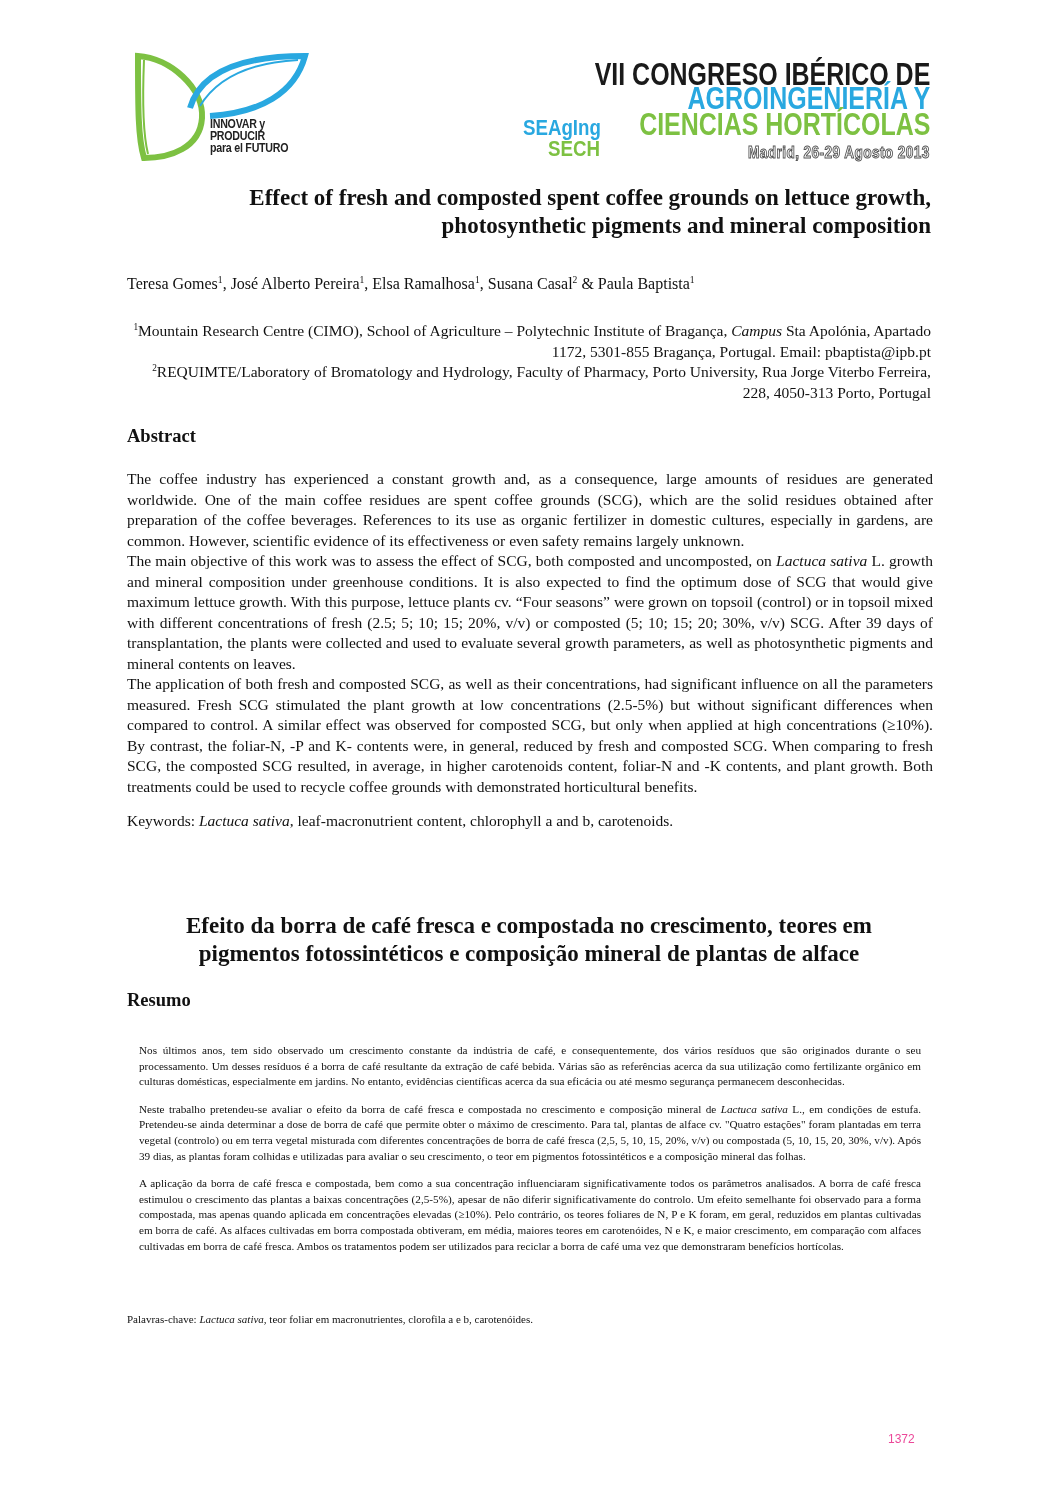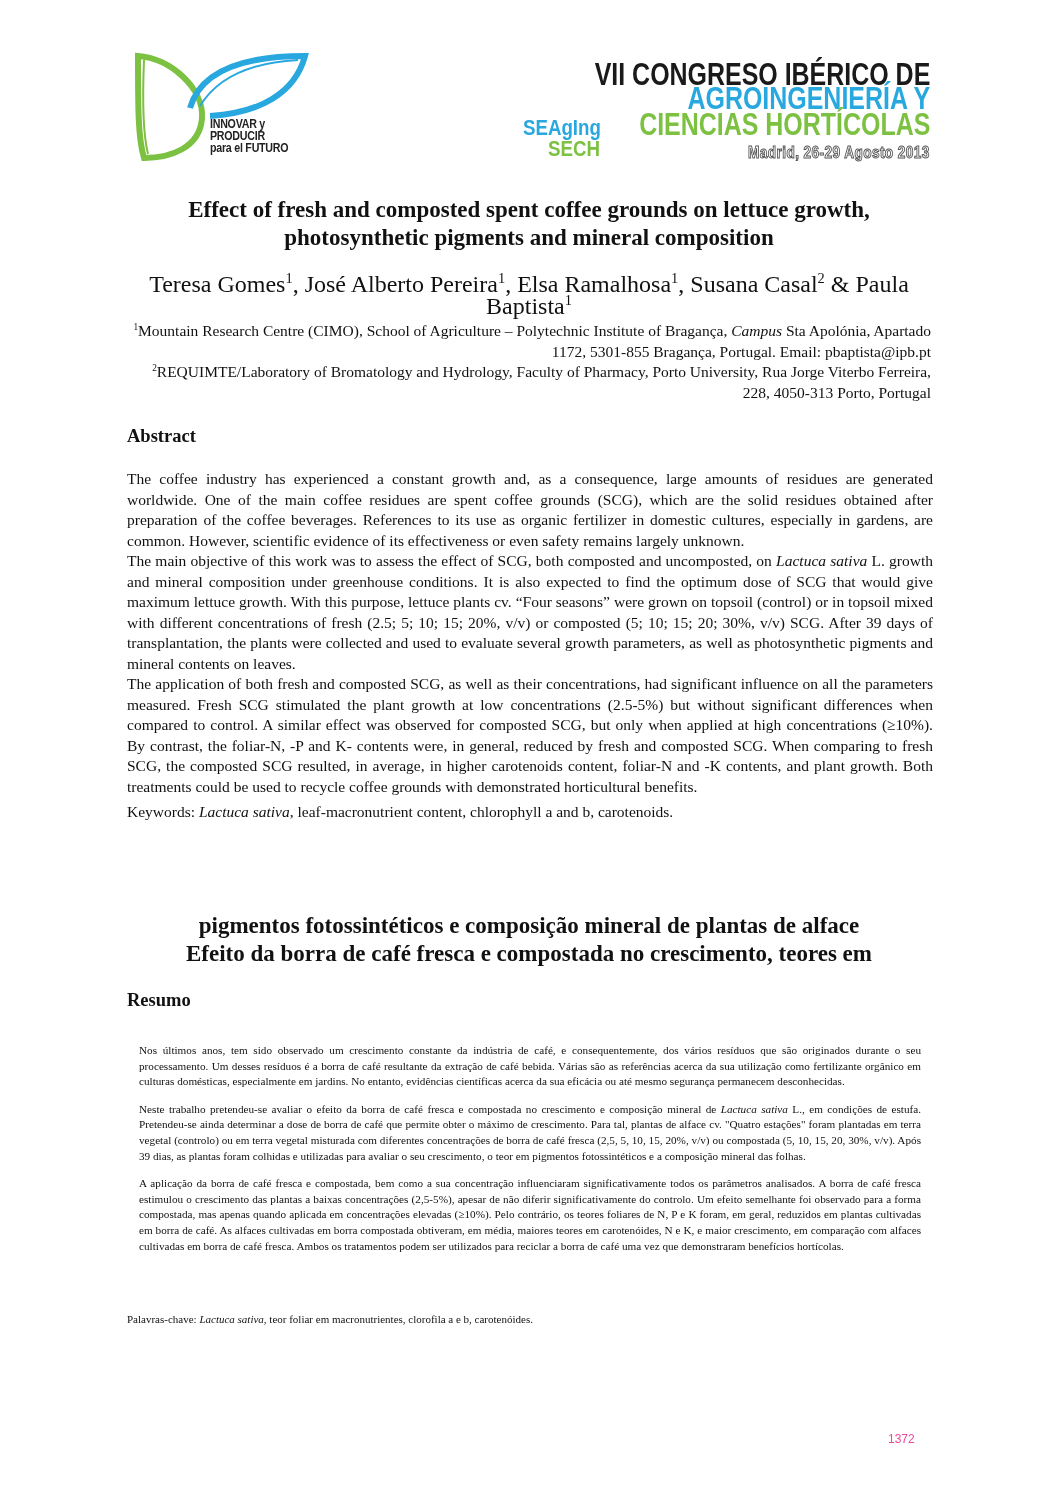--- a/index.html
+++ b/index.html
@@ -13,21 +13,21 @@
   .logo-right { left: 520px; top: 60px; width: 410px; height: 110px; }
   .congreso-line1 { position: absolute; right: 0; top: 0; font-family: "Liberation Sans", sans-serif; font-weight: bold; font-size: 32px; line-height: 28px; color: #1a1a1a; transform: scaleX(0.78); transform-origin: right top; white-space: nowrap; }
   .congreso-line2 { position: absolute; right: 0; top: 24px; font-family: "Liberation Sans", sans-serif; font-weight: bold; font-size: 32px; line-height: 28px; color: #29a8e0; transform: scaleX(0.78); transform-origin: right top; white-space: nowrap; }
   .congreso-line3 { position: absolute; right: 0; top: 50px; font-family: "Liberation Sans", sans-serif; font-weight: bold; font-size: 32px; line-height: 28px; color: #7dc142; transform: scaleX(0.78); transform-origin: right top; white-space: nowrap; }
   .congreso-date { position: absolute; right: 0; top: 84px; font-family: "Liberation Sans", sans-serif; font-weight: bold; font-size: 16px; line-height: 18px; color: #fff; -webkit-text-stroke: 1px #555; transform: scaleX(0.85); transform-origin: right top; white-space: nowrap; letter-spacing: 0.5px; }
   .seaging { position: absolute; left: 3px; top: 58px; font-family: "Liberation Sans", sans-serif; font-weight: bold; font-size: 22px; line-height: 20px; color: #29a8e0; transform: scaleX(0.85); transform-origin: left top; }
   .sech { position: absolute; left: 28px; top: 78px; font-family: "Liberation Sans", sans-serif; font-weight: bold; font-size: 22px; line-height: 22px; color: #7dc142; transform: scaleX(0.85); transform-origin: left top; }
 
   
   .title { left: 127px; width: 804px; text-align: center; font-weight: bold; font-size: 23px; line-height: 28px; }
-  .authors { left: 127px; width: 804px; text-align: center; font-size: 24px; line-height: 22px; }
+  .authors { left: 127px; width: 804px; text-align: left; font-size: 16px; line-height: 22px; }
   .affil { left: 127px; width: 804px; text-align: right; font-size: 15.5px; line-height: 20.5px; }
   sup { font-size: 60%; line-height: 0; vertical-align: super; }
   .heading { left: 127px; font-weight: bold; font-size: 18.5px; line-height: 22px; }
   .body-en { left: 127px; width: 806px; text-align: justify; font-size: 15.5px; line-height: 20.5px; }
   .body-en p { margin: 0; }
   .body-pt { left: 127px; width: 806px; text-align: justify; font-size: 11.2px; line-height: 15.6px; }
   .body-pt p { margin: 12px; }
   .kw-pt { left: 127px; font-size: 11px; line-height: 15px; }
   .page-num { left: 888px; top: 1432px; font-family: "Liberation Sans", sans-serif; font-size: 12px; color: #ec4899; }
   i { font-style: italic; }
@@ -51,46 +51,46 @@
 
 <div class="abs logo-right">
   <div class="congreso-line1">VII CONGRESO IBÉRICO DE</div>
   <div class="congreso-line2">AGROINGENIERÍA Y</div>
   <div class="congreso-line3">CIENCIAS HORTÍCOLAS</div>
   <div class="congreso-date">Madrid, 26-29 Agosto 2013</div>
   <div class="seaging">SEAgIng</div>
   <div class="sech">SECH</div>
 </div>
 
-<div class="abs title" style="top:196px;">
+<div class="abs title" style="top:184px;text-align:right;">
   <div>Effect of fresh and composted spent coffee grounds on lettuce growth,</div>
   <div>photosynthetic pigments and mineral composition</div>
 </div>
 
 <div class="abs authors" style="top:273px;">
   <span><span>Teresa Gomes</span><sup>1</sup><span>, </span></span><span><span>José Alberto Pereira</span><sup>1</sup><span>, </span></span><span><span>Elsa Ramalhosa</span><sup>1</sup><span>, </span></span><span><span>Susana Casal</span><sup>2</sup><span> &amp; </span></span><span><span>Paula Baptista</span><sup>1</sup></span>
 </div>
 
 <div class="abs affil" style="top:321px;">
   <div><sup>1</sup><span>Mountain Research Centre (CIMO), School of Agriculture – Polytechnic Institute of Bragança, </span><i>Campus</i><span> Sta Apolónia, Apartado 1172, 5301-855 Bragança, Portugal. Email: pbaptista@ipb.pt</span></div>
   <div><sup>2</sup><span>REQUIMTE/Laboratory of Bromatology and Hydrology, Faculty of Pharmacy, Porto University, Rua Jorge Viterbo Ferreira, 228, 4050-313 Porto, Portugal</span></div>
 </div>
 
 <div class="abs heading" style="top:425px;">Abstract</div>
 
 <div class="abs body-en" style="top:469px;">
   <p>The coffee industry has experienced a constant growth and, as a consequence, large amounts of residues are generated worldwide. One of the main coffee residues are spent coffee grounds (SCG), which are the solid residues obtained after preparation of the coffee beverages. References to its use as organic fertilizer in domestic cultures, especially in gardens, are common. However, scientific evidence of its effectiveness or even safety remains largely unknown.</p>
   <p><span>The main objective of this work was to assess the effect of SCG, both composted and uncomposted, on </span><i>Lactuca sativa</i><span> L. growth and mineral composition under greenhouse conditions. It is also expected to find the optimum dose of SCG that would give maximum lettuce growth. With this purpose, lettuce plants cv. “Four seasons” were grown on topsoil (control) or in topsoil mixed with different concentrations of fresh (2.5; 5; 10; 15; 20%, v/v) or composted (5; 10; 15; 20; 30%, v/v) SCG. After 39 days of transplantation, the plants were collected and used to evaluate several growth parameters, as well as photosynthetic pigments and mineral contents on leaves.</span></p>
   <p>The application of both fresh and composted SCG, as well as their concentrations, had significant influence on all the parameters measured. Fresh SCG stimulated the plant growth at low concentrations (2.5-5%) but without significant differences when compared to control. A similar effect was observed for composted SCG, but only when applied at high concentrations (≥10%). By contrast, the foliar-N, -P and K- contents were, in general, reduced by fresh and composted SCG. When comparing to fresh SCG, the composted SCG resulted, in average, in higher carotenoids content, foliar-N and -K contents, and plant growth. Both treatments could be used to recycle coffee grounds with demonstrated horticultural benefits.</p>
-  <p style="margin-top:5px;"><span>Keywords: </span><i>Lactuca sativa</i><span>, leaf-macronutrient content, chlorophyll a and b, carotenoids.</span></p>
+  <p style="margin-top:14px;"><span>Keywords: </span><i>Lactuca sativa</i><span>, leaf-macronutrient content, chlorophyll a and b, carotenoids.</span></p>
 </div>
 
 <div class="abs title" style="top:912px;">
+  <div>Efeito da borra de café fresca e compostada no crescimento, teores em</div>
   <div>pigmentos fotossintéticos e composição mineral de plantas de alface</div>
-  <div>Efeito da borra de café fresca e compostada no crescimento, teores em</div>
 </div>
 
 <div class="abs heading" style="top:989px;">Resumo</div>
 
 <div class="abs body-pt" style="top:1031px;">
   <p>Nos últimos anos, tem sido observado um crescimento constante da indústria de café, e consequentemente, dos vários resíduos que são originados durante o seu processamento. Um desses resíduos é a borra de café resultante da extração de café bebida. Várias são as referências acerca da sua utilização como fertilizante orgânico em culturas domésticas, especialmente em jardins. No entanto, evidências científicas acerca da sua eficácia ou até mesmo segurança permanecem desconhecidas.</p>
   <p><span>Neste trabalho pretendeu-se avaliar o efeito da borra de café fresca e compostada no crescimento e composição mineral de </span><i>Lactuca sativa</i><span> L., em condições de estufa. Pretendeu-se ainda determinar a dose de borra de café que permite obter o máximo de crescimento. Para tal, plantas de alface cv. "Quatro estações" foram plantadas em terra vegetal (controlo) ou em terra vegetal misturada com diferentes concentrações de borra de café fresca (2,5, 5, 10, 15, 20%, v/v) ou compostada (5, 10, 15, 20, 30%, v/v). Após 39 dias, as plantas foram colhidas e utilizadas para avaliar o seu crescimento, o teor em pigmentos fotossintéticos e a composição mineral das folhas.</span></p>
   <p>A aplicação da borra de café fresca e compostada, bem como a sua concentração influenciaram significativamente todos os parâmetros analisados. A borra de café fresca estimulou o crescimento das plantas a baixas concentrações (2,5-5%), apesar de não diferir significativamente do controlo. Um efeito semelhante foi observado para a forma compostada, mas apenas quando aplicada em concentrações elevadas (≥10%). Pelo contrário, os teores foliares de N, P e K foram, em geral, reduzidos em plantas cultivadas em borra de café. As alfaces cultivadas em borra compostada obtiveram, em média, maiores teores em carotenóides, N e K, e maior crescimento, em comparação com alfaces cultivadas em borra de café fresca. Ambos os tratamentos podem ser utilizados para reciclar a borra de café uma vez que demonstraram benefícios hortícolas.</p>
 </div>
 

